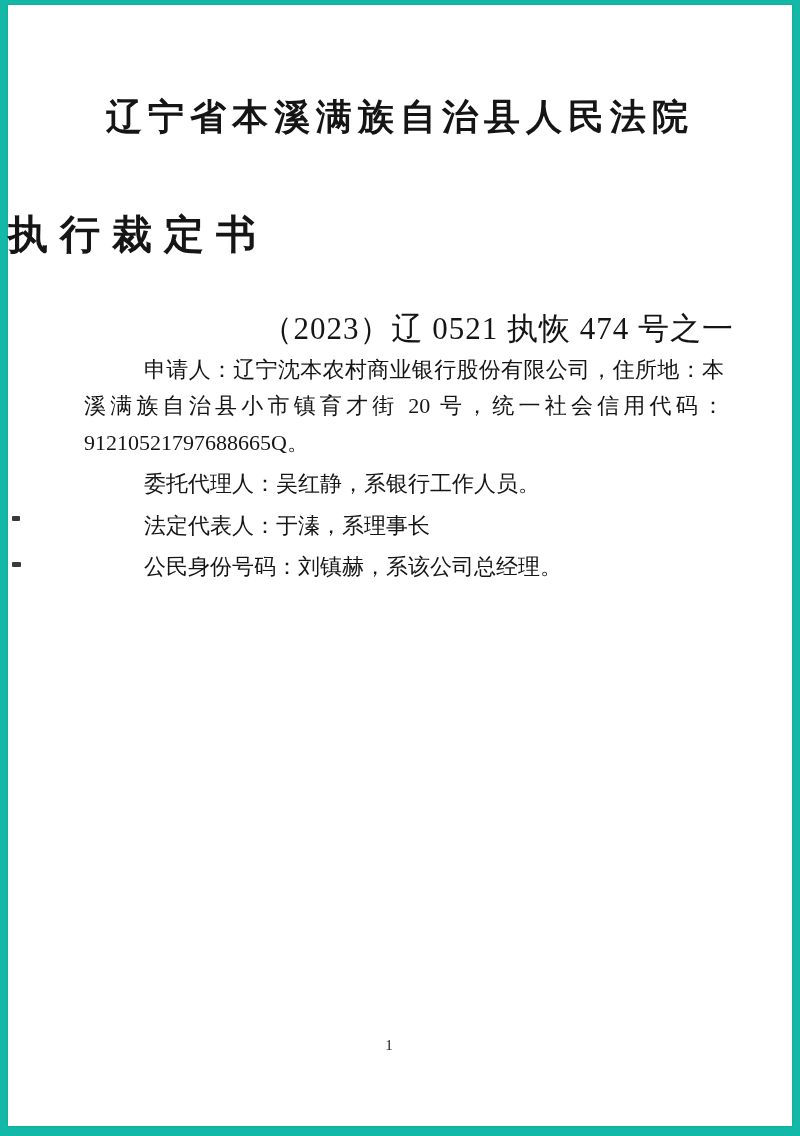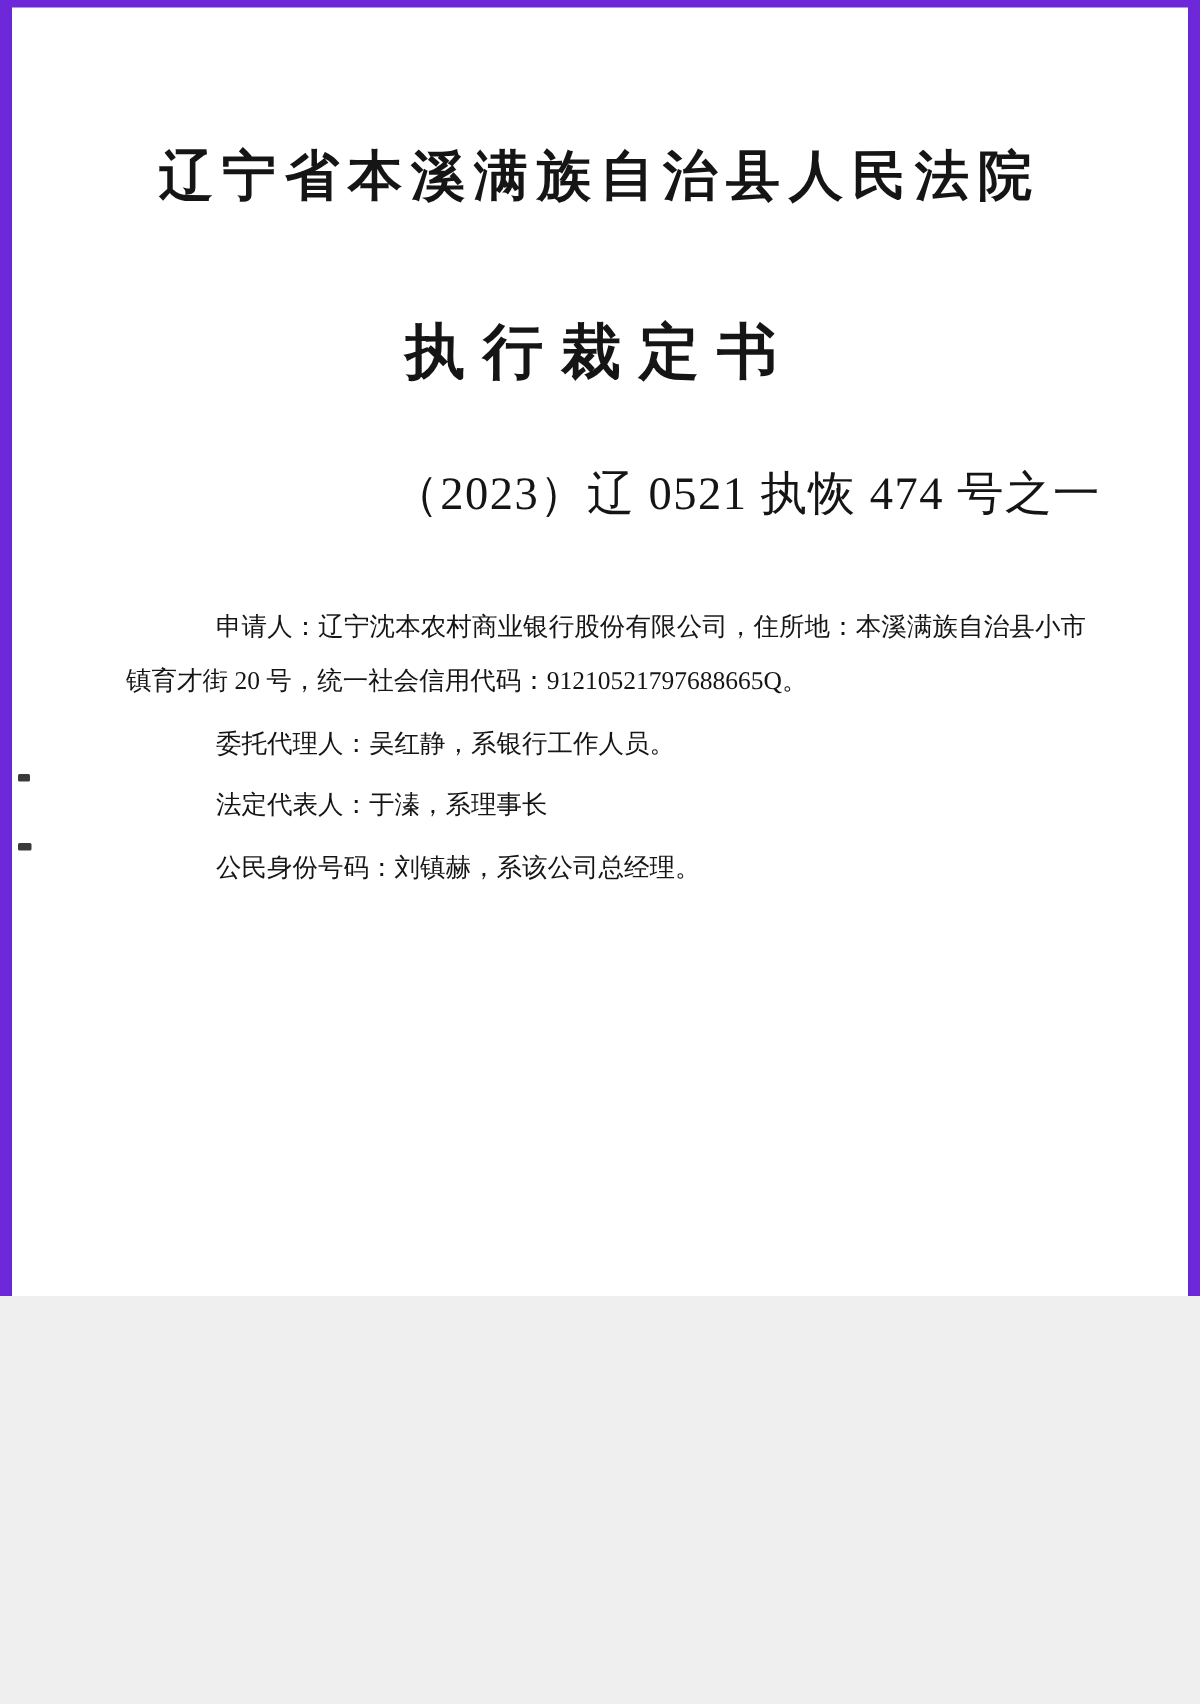--- a/index.html
+++ b/index.html
@@ -4,22 +4,22 @@
 <style>
   html, body {
     margin: 0;
     padding: 0;
     background: #efefef;
     font-family: "Liberation Serif", "DejaVu Serif", serif;
   }
   .canvas {
     position: relative;
     width: 800px;
-    height: 864px;
-    background: #6d28d9;
+    height: 1136px;
+    background: #14b8a6;
     overflow: hidden;
   }
   .page {
     position: absolute;
     left: 8px;
     top: 5px;
     width: 784px;
     height: 1121px;
     background: #ffffff;
     box-shadow: 0 0 2px rgba(0,0,0,0.12);
@@ -36,45 +36,44 @@
     font-weight: bold;
     letter-spacing: 6px;
     white-space: nowrap;
   }
   .doc-title {
     position: absolute;
     top: 202px;
     left: 0;
     right: 0;
     margin: 0;
-    text-align: center;
+    text-align: left;
     font-size: 40px;
     font-weight: bold;
     letter-spacing: 12px;
     white-space: nowrap;
   }
   .case-number {
     position: absolute;
     top: 303px;
     right: 58px;
     font-size: 31px;
     letter-spacing: 1px;
     white-space: nowrap;
   }
   .body-text {
     position: absolute;
     top: 347px;
     left: 76px;
     width: 640px;
-    font-size: 17px;
+    font-size: 22px;
     line-height: 36.4px;
     text-align: justify;
     text-justify: inter-ideograph;
     font-kerning: none;
-    margin-top: 48px;
   }
   .body-text p {
     margin: 0 0 5px 0;
     text-indent: 60px;
   }
   .page-number {
     position: absolute;
     top: 1032px;
     left: 0;
     right: 22px;

